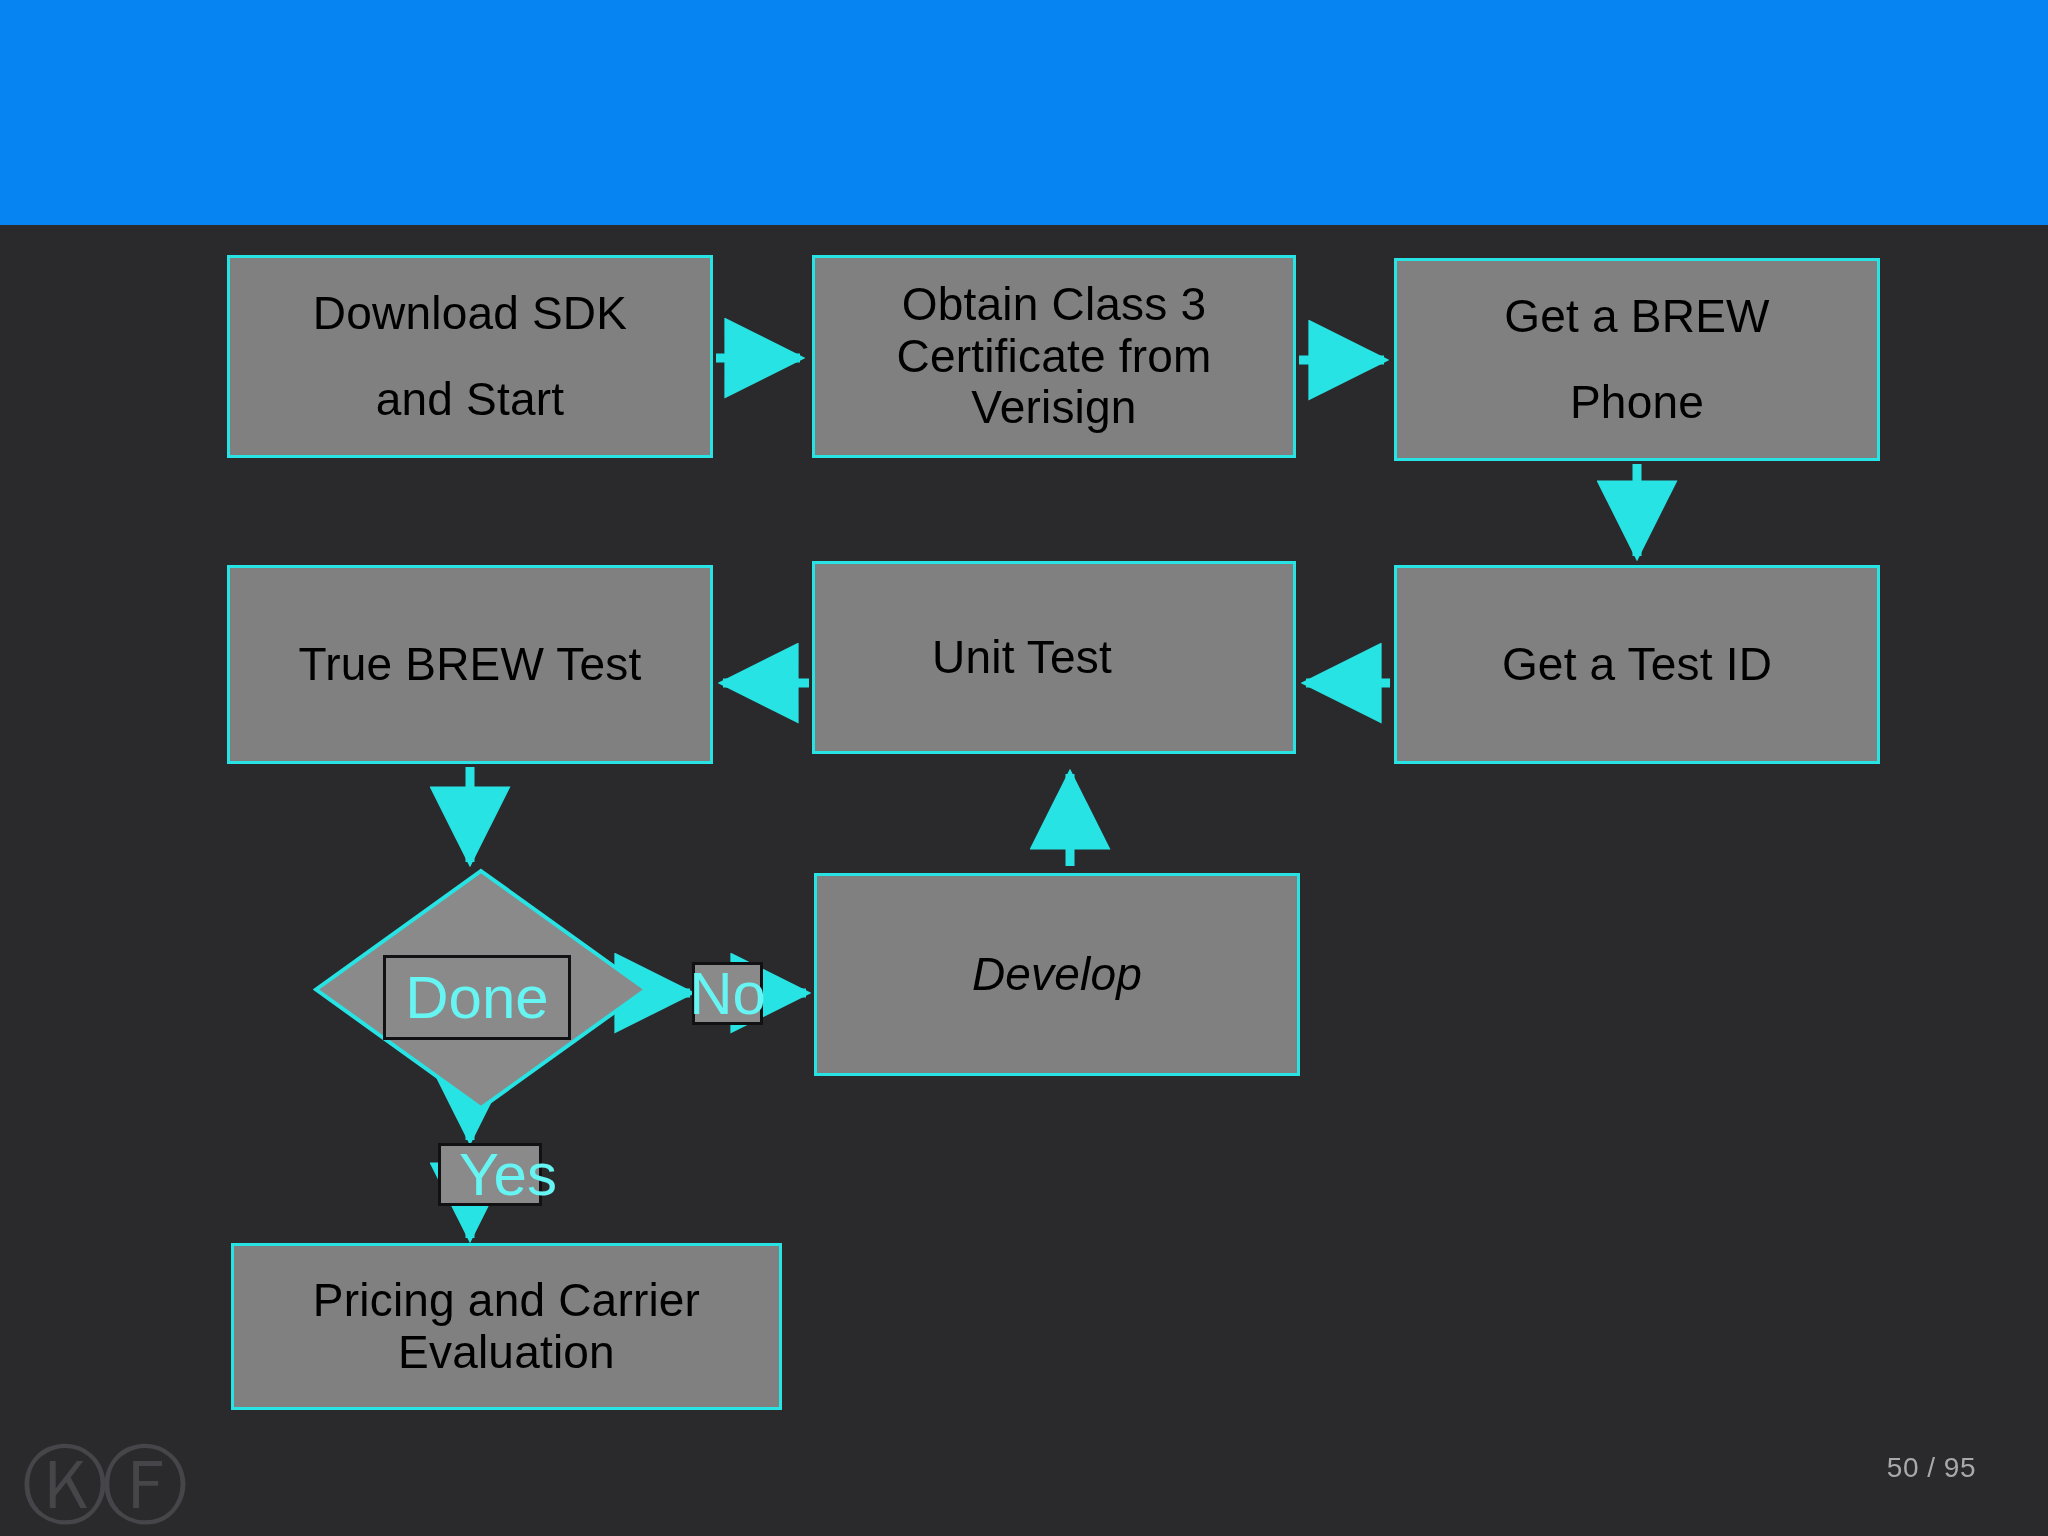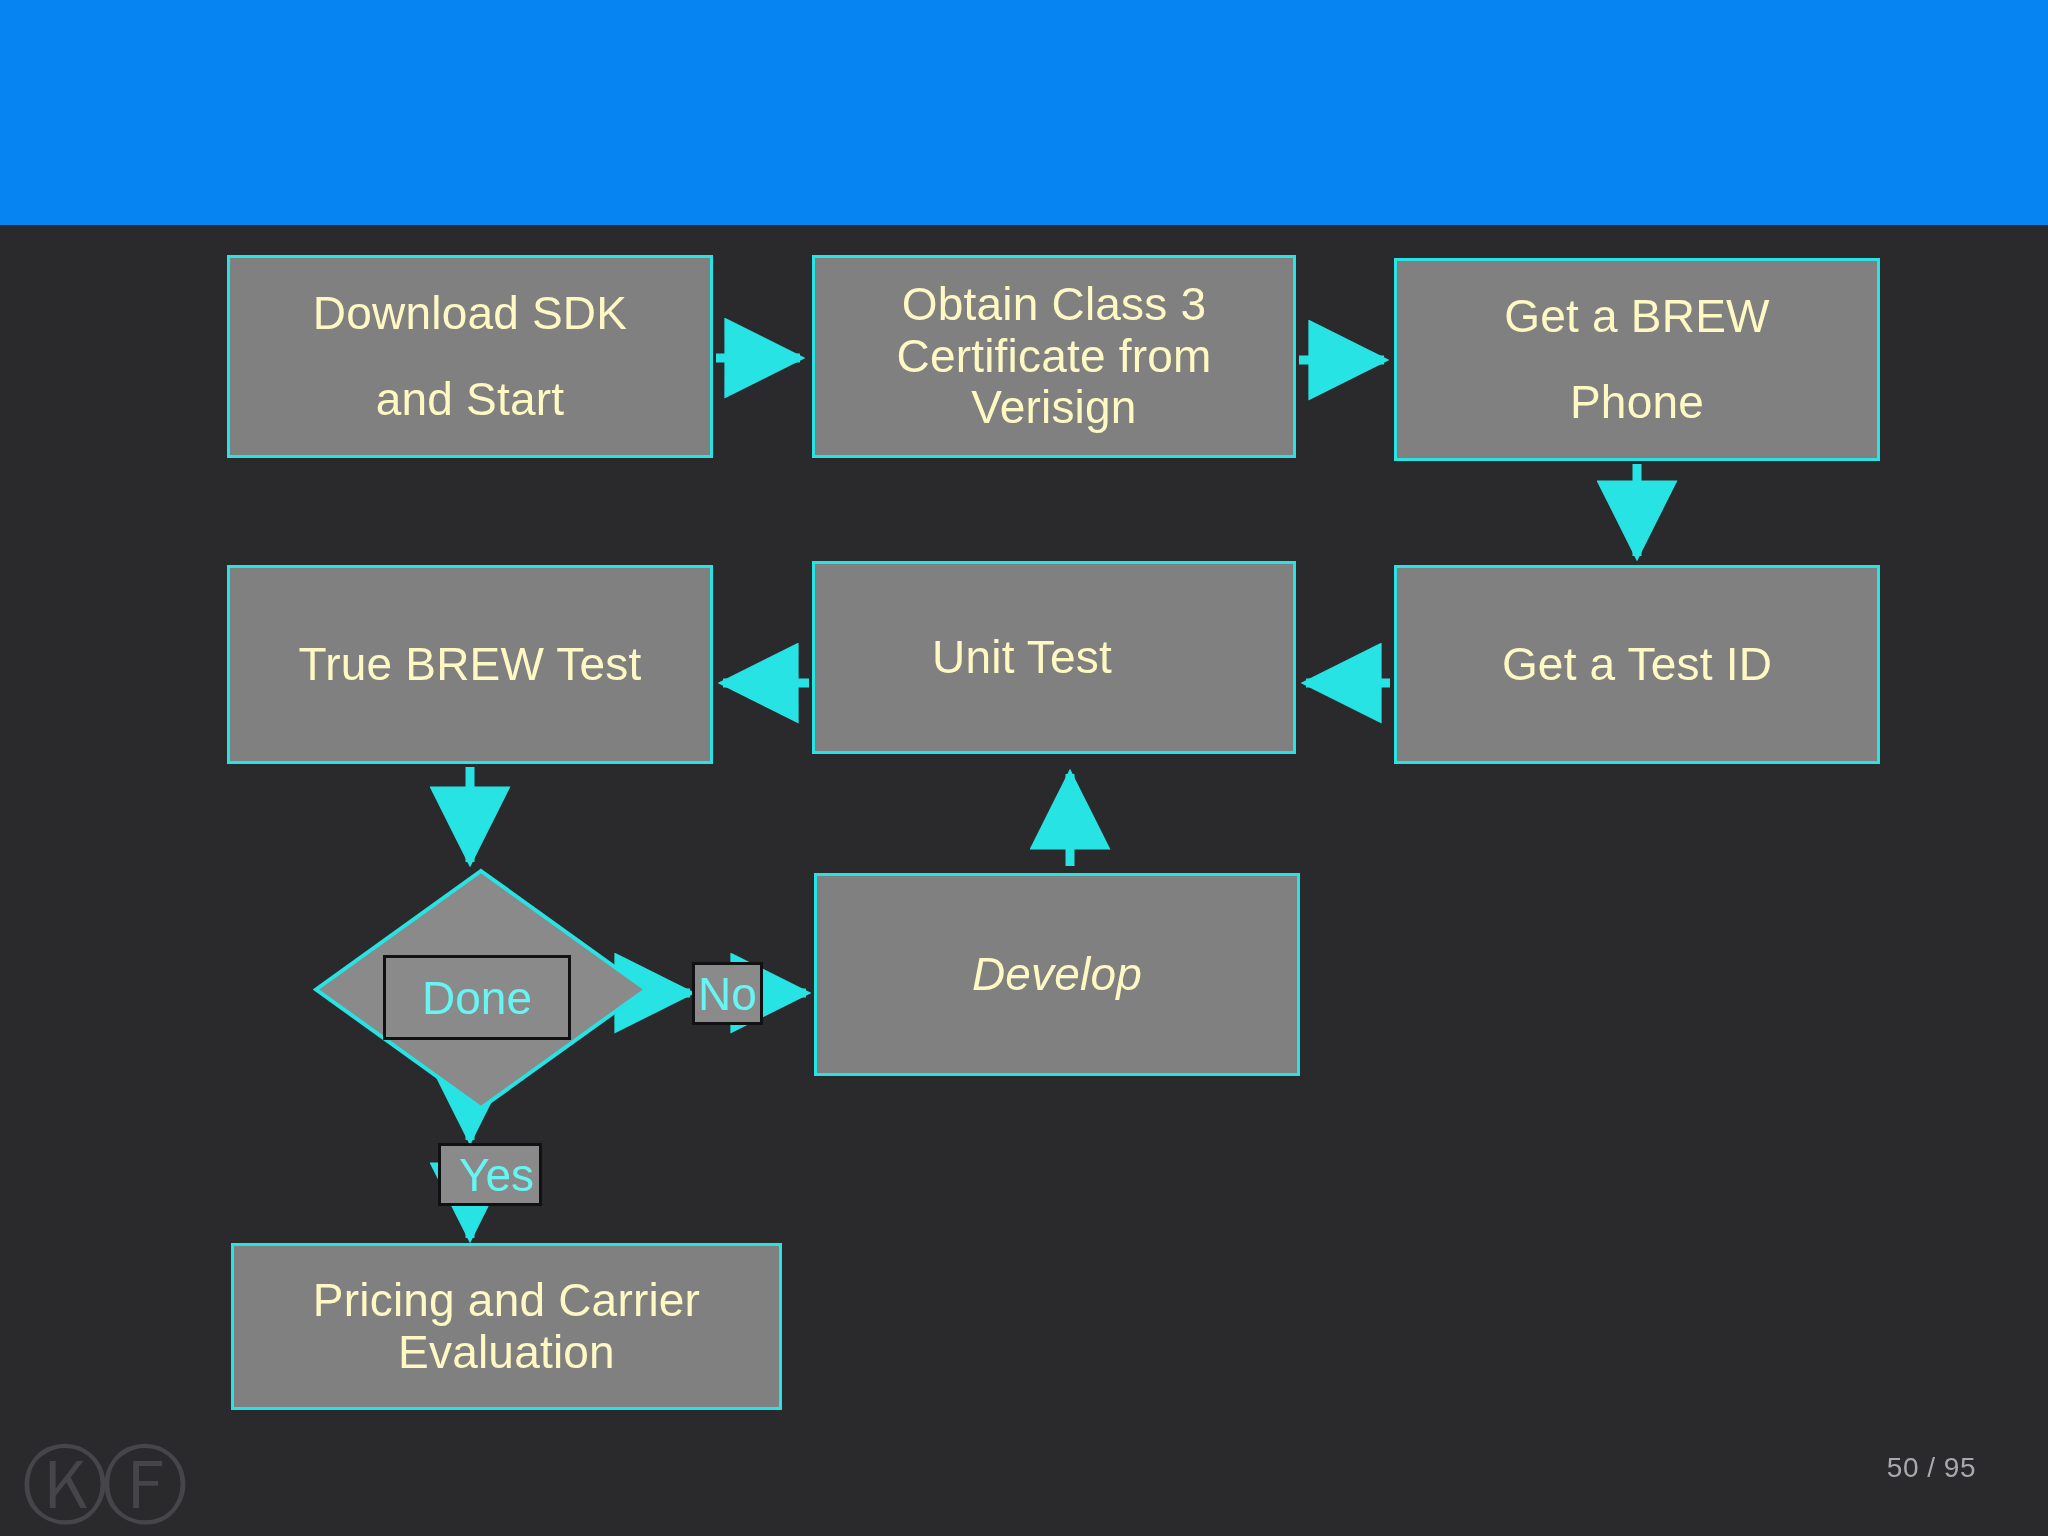--- a/index.html
+++ b/index.html
@@ -23,21 +23,21 @@
     width: 2048px;
     height: 225px;
     background: #0584f2;
   }
   
   .node {
     position: absolute;
     box-sizing: border-box;
     background: #808080;
     border: 3px solid #27e3e3;
-    color: #fef9c3;
+    color: #000000;
     display: flex;
     align-items: center;
     justify-content: center;
     text-align: center;
     line-height: 1.45;
     font-size: 46px;
     letter-spacing: 0.2px;
     white-space: pre-line;
   }
   .node.tight { line-height: 1.12; }
@@ -47,21 +47,21 @@
     position: absolute;
   }
   .diamond-wrap svg { display: block; }
   
   .tag {
     position: absolute;
     box-sizing: border-box;
     background: #8a8a8a;
     border: 3px solid #111114;
     color: #66f5f2;
-    font-size: 46px;
+    font-size: 60px;
     display: flex;
     align-items: center;
     line-height: 1;
   }
   .tag.center { justify-content: center; }
   .tag.left { justify-content: flex-start; padding-left: 18px; }
   
   .conn {
     position: absolute;
     overflow: visible;

